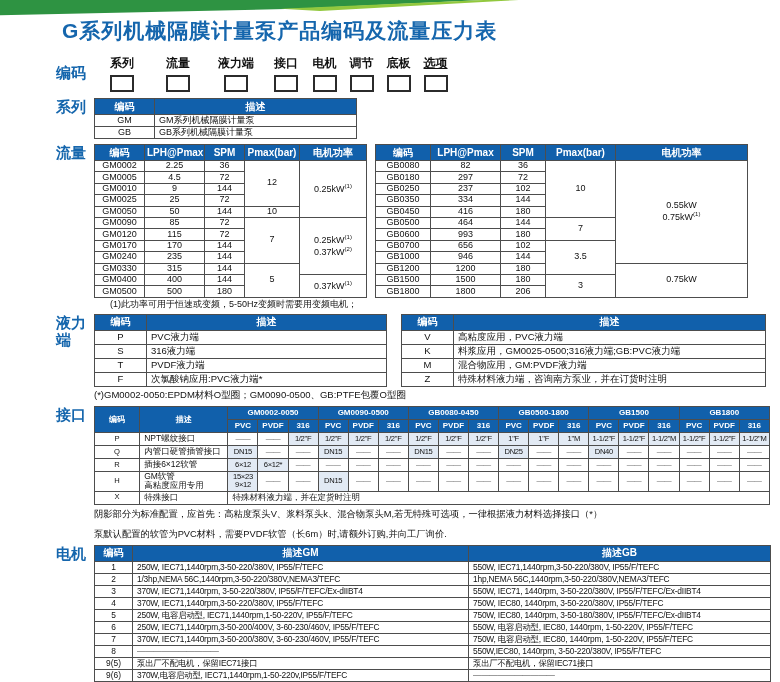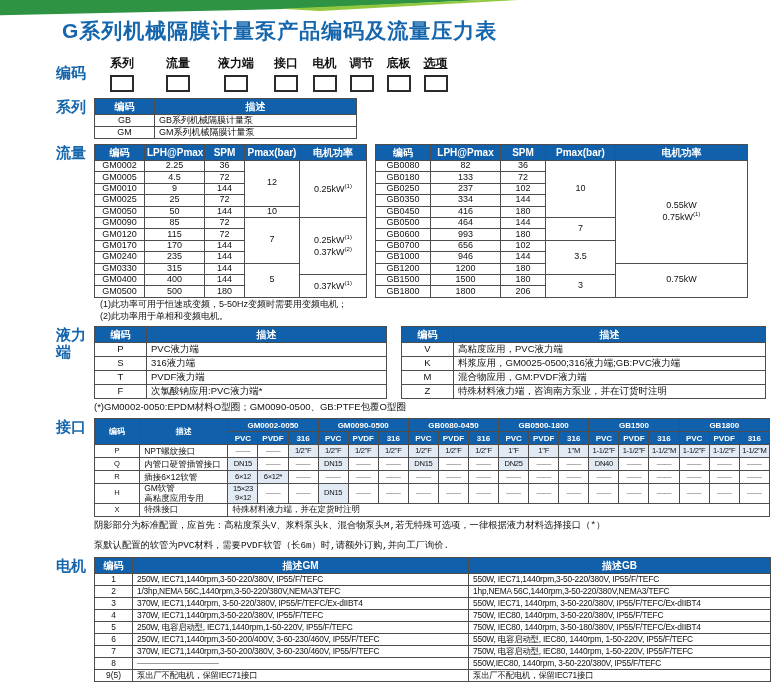--- a/index.html
+++ b/index.html
@@ -43,21 +43,21 @@
   
   .hyd-tbl td{height:13px;font-size:9.5px;}
   .hyd-note{font-size:9.5px;margin-top:2px;}
   
   .if-tbl th{font-size:8px;height:12px;}
   .if-tbl td{font-size:7.6px;height:12px;padding:0 1px;}
   .if-tbl td.desc{font-size:8.5px;white-space:pre-line;line-height:1.1;}
   .if-tbl td.val{letter-spacing:-0.3px;}
   .if-tbl td.std{background:#e2eaf4;}
   .if-tbl td.ml{white-space:pre-line;}
-  .if-note{font-size:9.3px;line-height:1.3;margin-top:3px;font-family:Liberation Mono, monospace;}
+  .if-note{font-size:9.3px;line-height:1.3;margin-top:3px;}
   
   .mot-tbl td{font-size:8.4px;height:11px;}
   .mot-tbl td.desc{letter-spacing:-0.2px;}
 </style>
 </head>
 <body>
 
 <div class="page">
 
   <div class="swoosh">
@@ -114,26 +114,26 @@
             <col style="width:202px">
           </colgroup>
         <thead>
             <tr id="series-head">
               <th>编码</th>
               <th>描述</th>
             </tr>
           </thead>
         <tbody id="series-body">
             <tr>
+              <td>GM</td>
+              <td class="desc">GM系列机械隔膜计量泵</td>
+            </tr>
+            <tr>
               <td>GB</td>
               <td class="desc">GB系列机械隔膜计量泵</td>
-            </tr>
-            <tr>
-              <td>GM</td>
-              <td class="desc">GM系列机械隔膜计量泵</td>
             </tr>
           </tbody>
       </table>
     </div>
   </div>
 
   <div class="section" style="margin-top:5px">
     <div class="slabel">流量</div>
     <div class="scontent">
       <div class="rowflex">
@@ -244,21 +244,21 @@
           <tbody id="flow-gb-body">
               <tr>
                 <td>GB0080</td>
                 <td>82</td>
                 <td>36</td>
                 <td rowspan="5">10</td>
                 <td class="pcell" rowspan="9">0.55kW<br>0.75kW<sup>(1)</sup></td>
               </tr>
               <tr>
                 <td>GB0180</td>
-                <td>133</td>
+                <td>297</td>
                 <td>72</td>
               </tr>
               <tr>
                 <td>GB0250</td>
                 <td>237</td>
                 <td>102</td>
               </tr>
               <tr>
                 <td>GB0350</td>
                 <td>334</td>
@@ -304,22 +304,21 @@
                 <td rowspan="2">3</td>
               </tr>
               <tr>
                 <td>GB1800</td>
                 <td>1800</td>
                 <td>206</td>
               </tr>
             </tbody>
         </table>
       </div>
-      <div class="note" style="margin-left:6px">(1)此功率可用于恒速或变频，5-50Hz变频时需要用变频电机；</div>
-      <div class="note" style="margin-left:6px">(2)此功率用于单相和变频电机。</div>
+      <div class="note" style="margin-left:16px">(1)此功率可用于恒速或变频，5-50Hz变频时需要用变频电机；</div>
     </div>
   </div>
 
   <div class="section" style="margin-top:4px">
     <div class="slabel">液力端</div>
     <div class="scontent">
       <div class="rowflex" style="gap:14px">
         <table class="tbl hyd-tbl" style="width:292px">
           <colgroup>
               <col style="width:52px">

